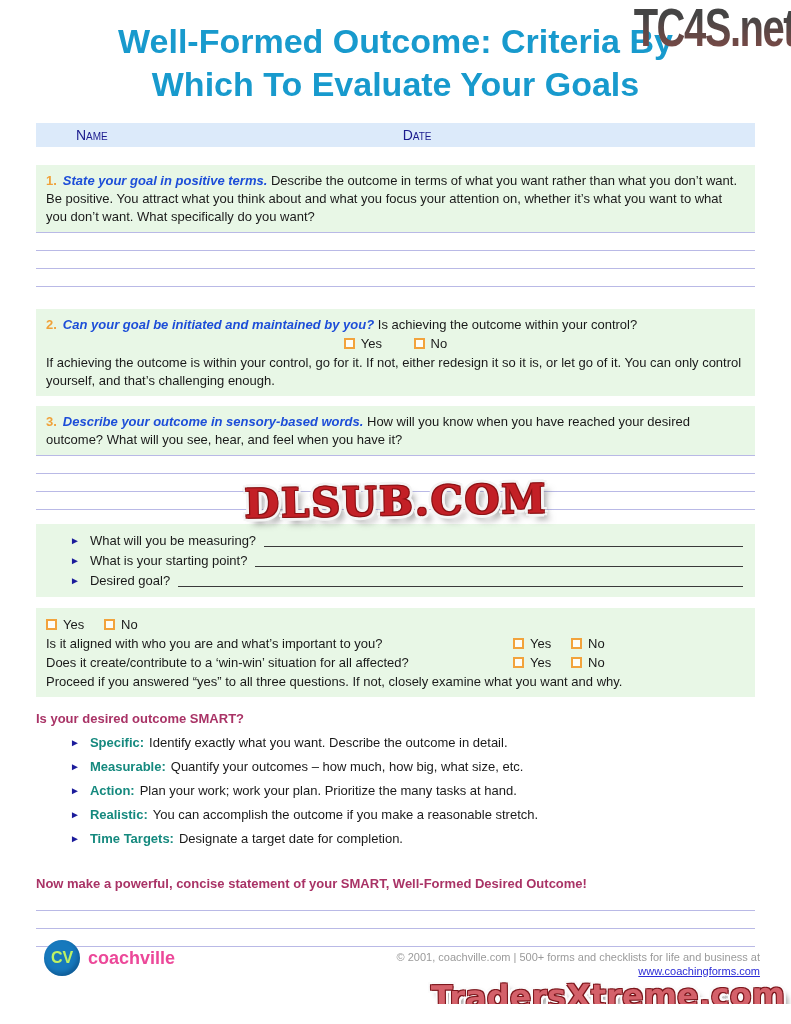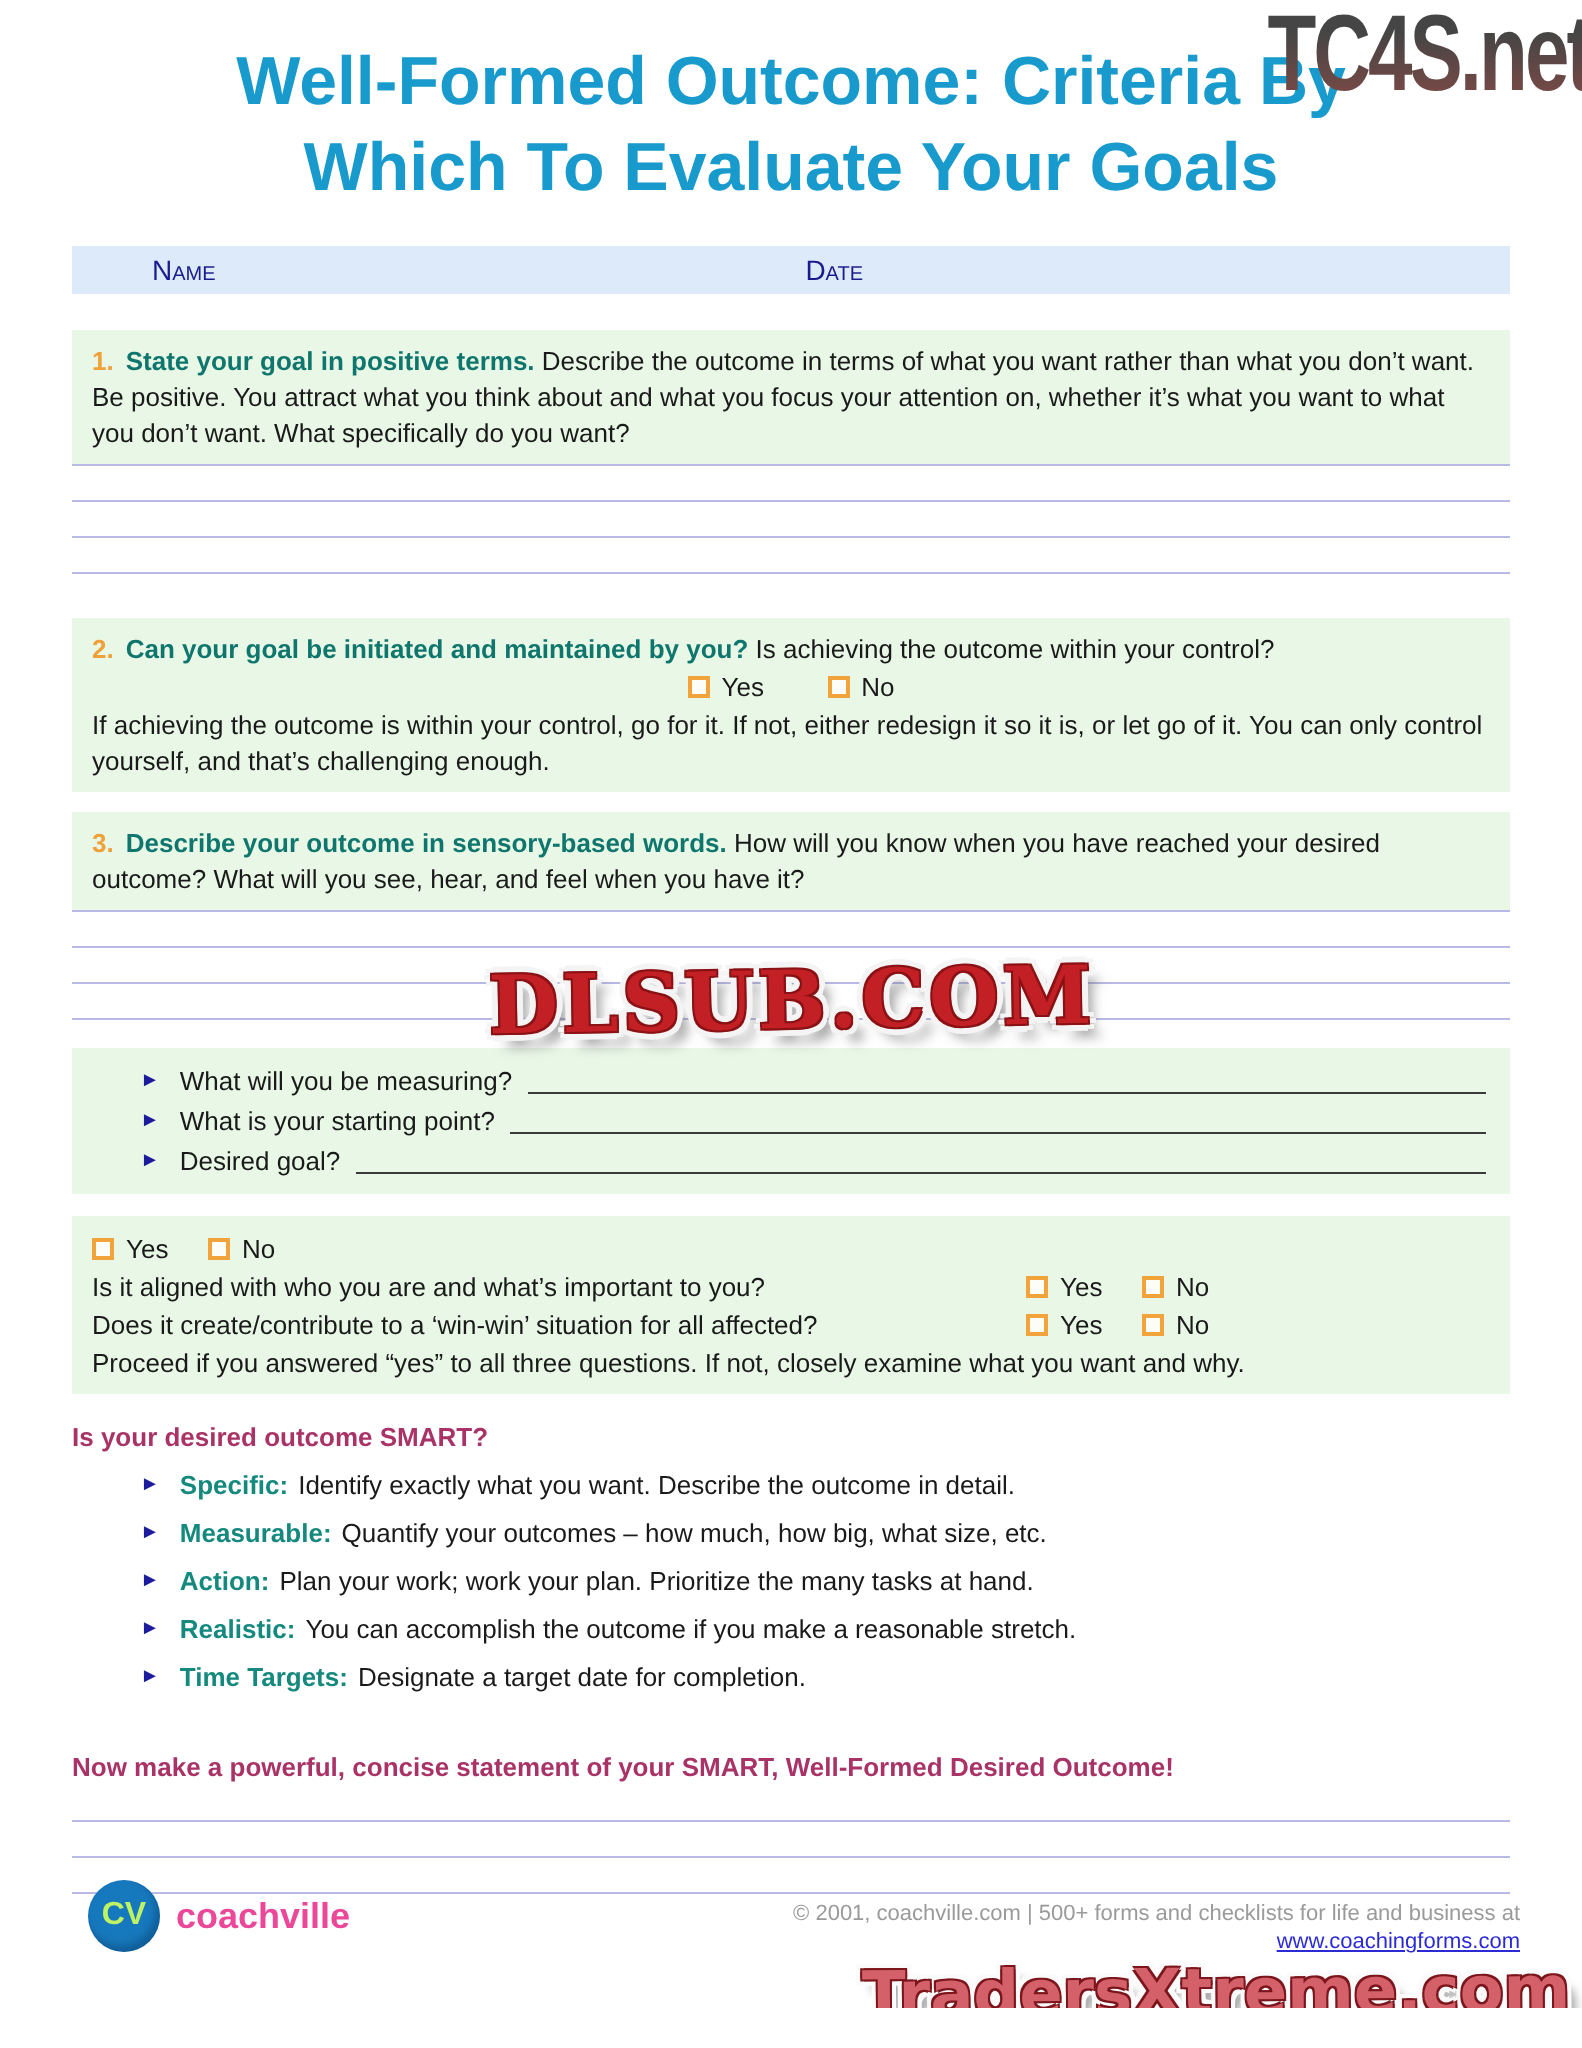--- a/index.html
+++ b/index.html
@@ -65,21 +65,21 @@
 
   .content { margin:0 36px; }
 
   
   .gbox {
     background:#e8f7e6; padding:7px 10px 6px;
     font-size:13px; line-height:18px;
   }
   .gbox.ruled { border-bottom:1px solid #b9b9e6; }
   .num  { color:#f0a23a; font-weight:bold; padding-right:6px; }
-  .q    { color:#0f766e; font-weight:bold; }
+  .q    { color:#1d4ed8; font-weight:bold;font-style:italic; }
   .pink { color:#a93366; font-weight:bold; }
 
   
   .wline { height:18px; border-bottom:1px solid #b9b9e6; }
 
   
   .cb {
     display:inline-block; width:11px; height:11px;
     border:2px solid #f2a33c; background:#fdfdf8;
     vertical-align:-1px; margin-right:6px;

